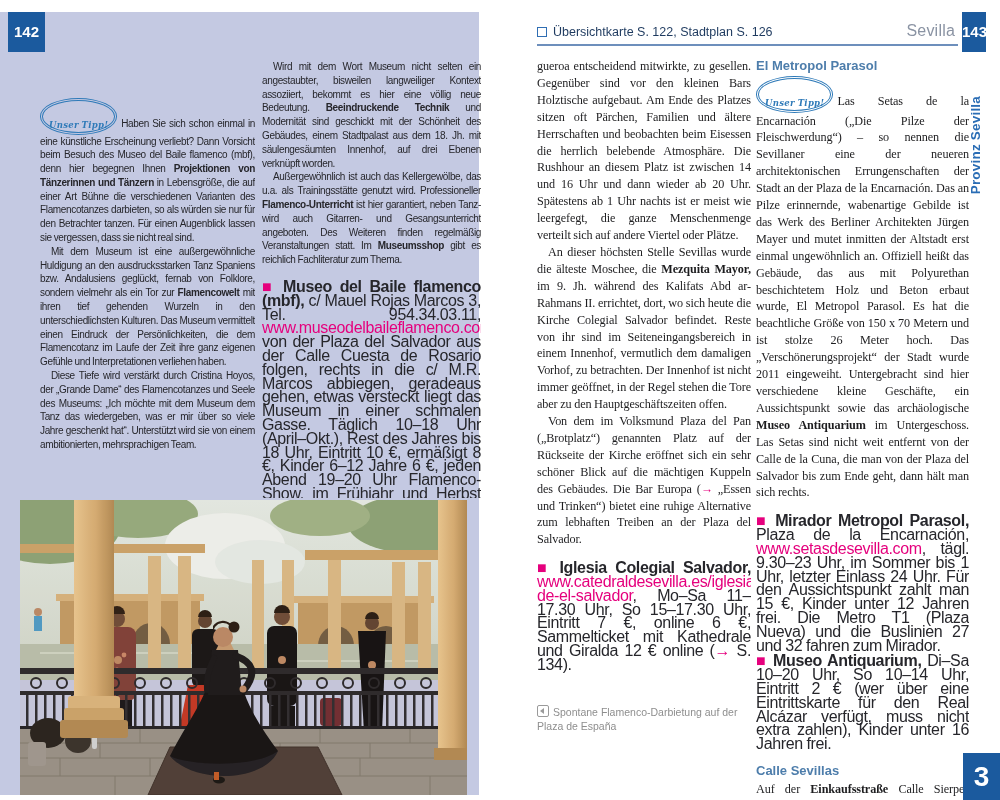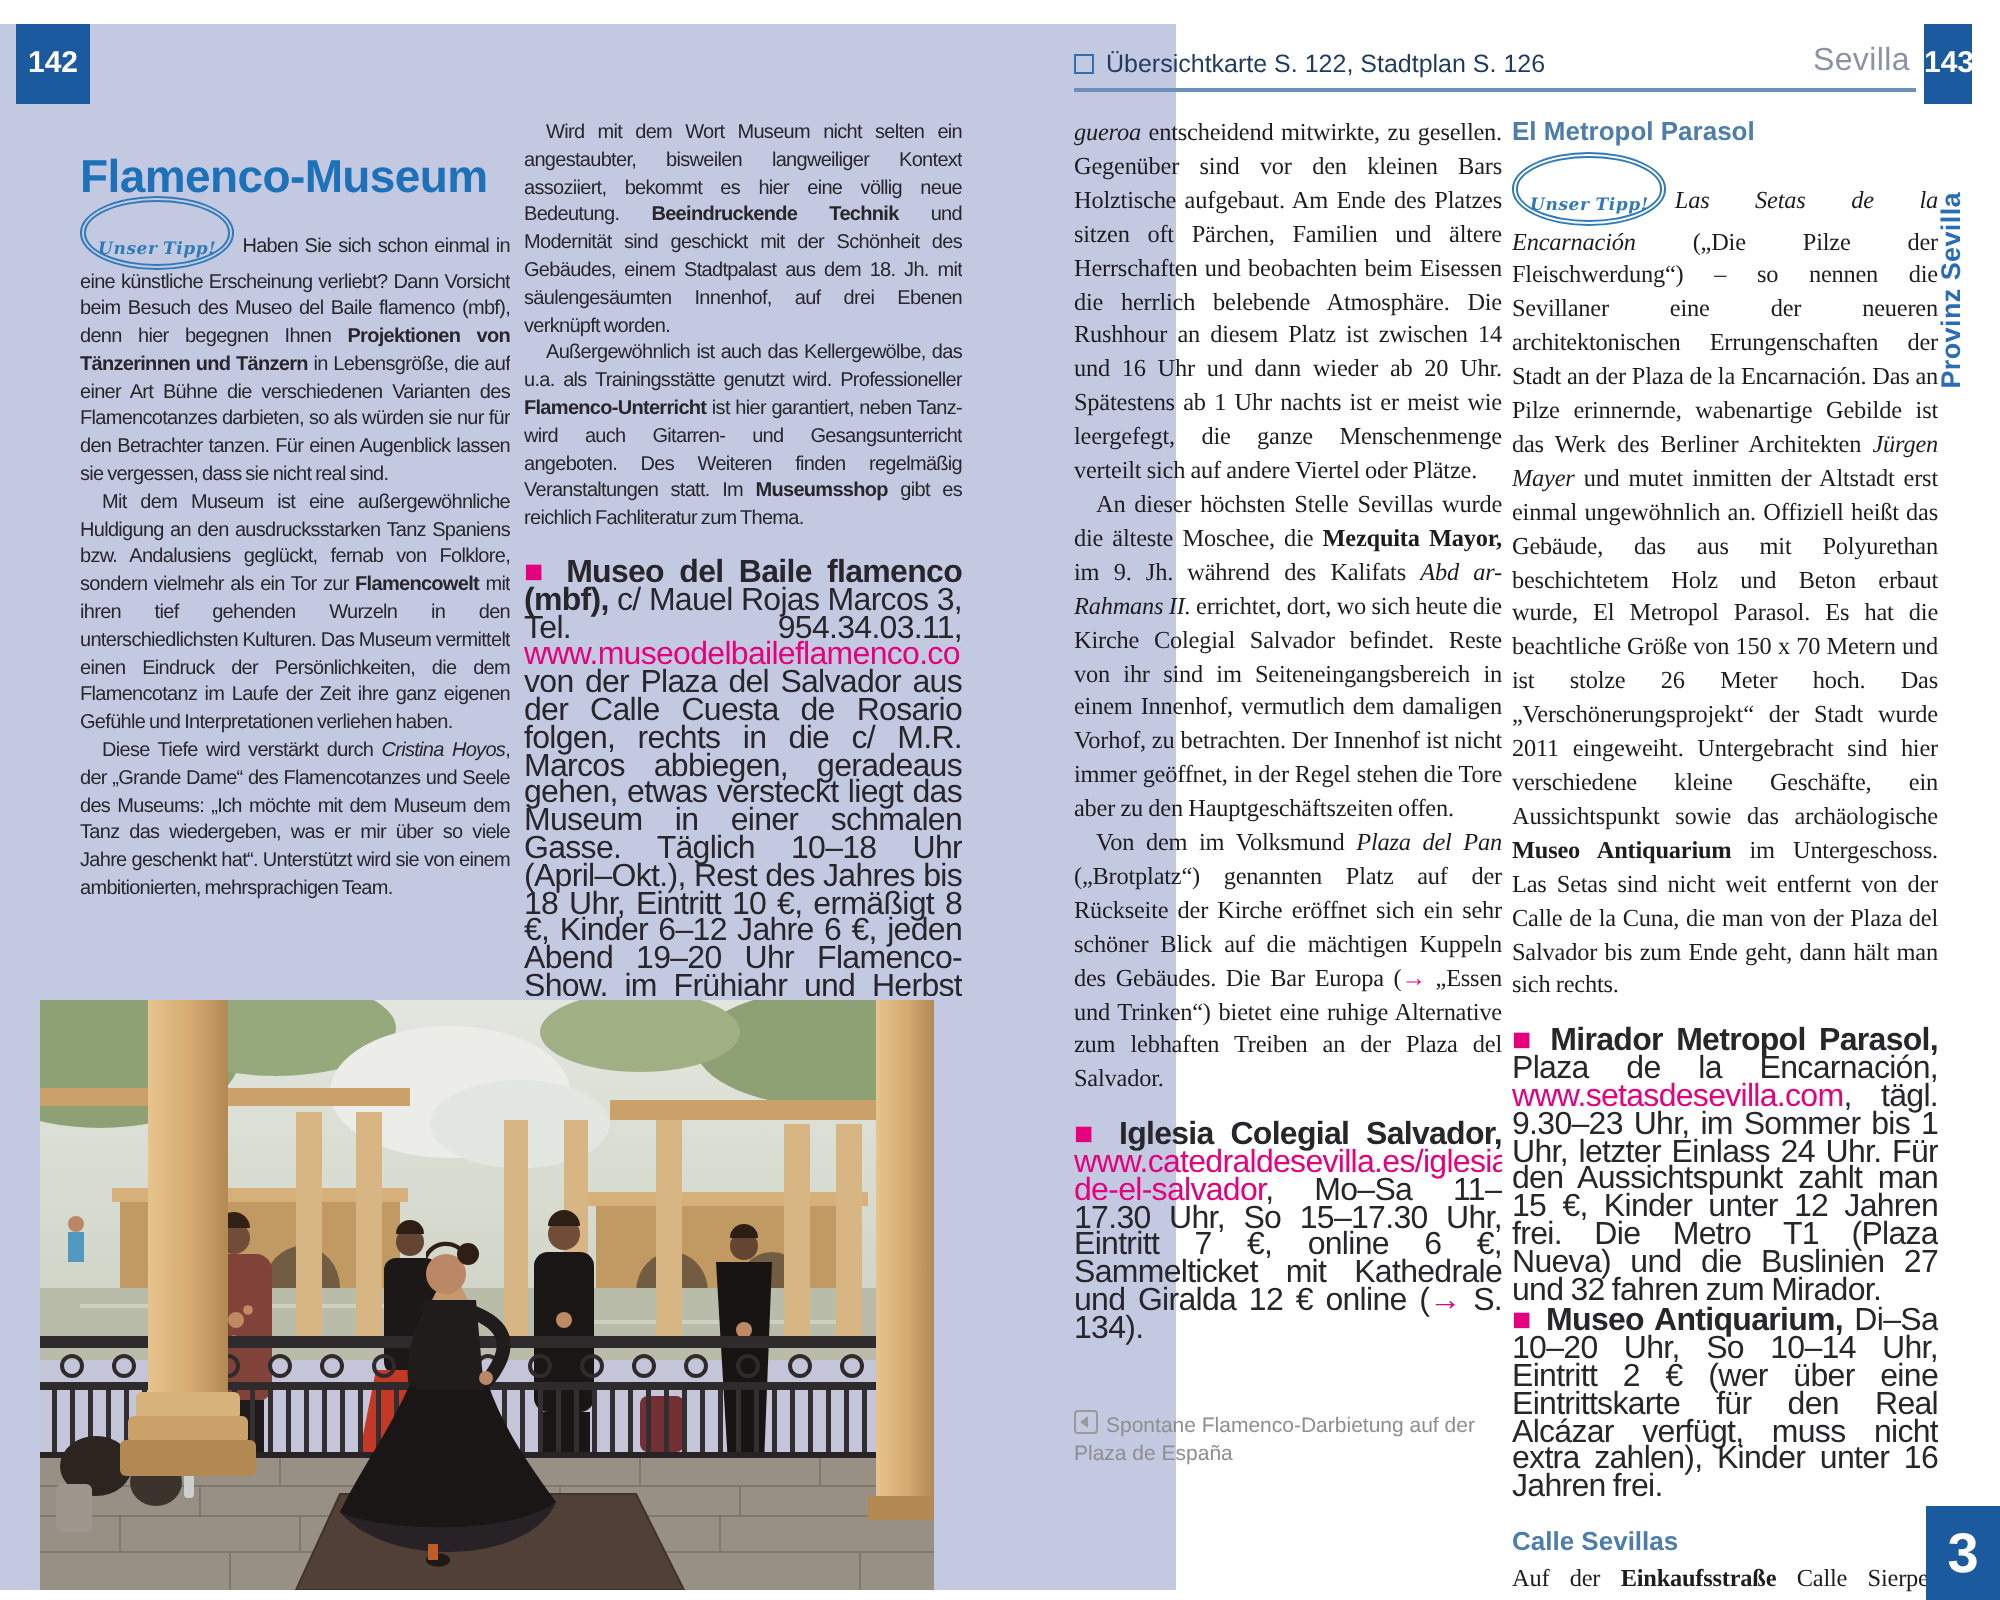--- a/index.html
+++ b/index.html
@@ -1,34 +1,34 @@
 <!DOCTYPE html>
 <html lang="de"><head>
 <meta charset="utf-8">
 <style>
   html,body{margin:0;padding:0;}
   body{width:1000px;height:800px;position:relative;background:#ffffff;overflow:hidden;
        font-family:"Liberation Sans",sans-serif;}
 
   
-  .left-page{position:absolute;left:0;top:12px;width:588px;height:783px;background:#c4c9e2;}
+  .left-page{position:absolute;left:0;top:12px;width:479px;height:783px;background:#c4c9e2;}
   .pn-box{position:absolute;background:#1b5a9e;color:#fff;font:700 15px/40px "Liberation Sans",sans-serif;
           text-align:center;}
   .pn-left{left:8px;top:0;width:37px;height:40px;}
   .l-title{position:absolute;left:40px;top:48px;font:700 23px "Liberation Sans",sans-serif;
            color:#1d71b8;letter-spacing:-0.3px;}
   .sansbody{font-size:10px;line-height:13.8px;letter-spacing:-0.35px;word-spacing:-0.5px;
             text-align:justify;color:#26262b;}
   .l-col1{position:absolute;left:40px;top:86px;width:215px;height:400px;overflow:hidden;}
   .l-col2{position:absolute;left:262px;top:48px;width:219px;height:438px;overflow:hidden;}
   p{margin:0;}
   .ind{text-indent:11px;}
   .gap{margin-top:13px;}
   .b{font-weight:700;}
-  .i{font-style:italic;}
+  .i{}
   .mag{color:#e5007d;}
 
   .tip-badge{display:inline-block;border:3px double #2f7ab8;border-radius:50%;
              color:#2f7ab8;font:700 italic 8.5px/1 "DejaVu Serif",serif;
              padding:20px 6px 2px;margin-right:4px;white-space:nowrap;vertical-align:-1px;
              letter-spacing:0.3px;background:transparent;}
 
   
   .photo{position:absolute;left:20px;top:488px;width:447px;height:295px;display:block;}
 
@@ -64,21 +64,20 @@
             border-right:4px solid #9a9a9a;}
 
   .ch3{position:absolute;left:963px;top:753px;width:37px;height:47px;background:#1b5a9e;
        color:#fff;font:700 28px/47px "Liberation Sans",sans-serif;text-align:center;z-index:5;}
 </style>
 </head>
 <body>
 
 <div class="left-page">
   <div class="pn-box pn-left">142</div>
-  <h1 class="l-title">Flamenco-Museum</h1>
 
   <div class="l-col1 sansbody">
     <p><span class="tip-badge">Unser Tipp!</span><span><span>Haben Sie sich schon einmal in eine künstliche Erscheinung verliebt? Dann Vorsicht beim Besuch des Museo del Baile flamenco (mbf), denn hier begegnen Ihnen </span><span class="b">Projektionen von Tänzerinnen und Tänzern</span><span> in Lebensgröße, die auf einer Art Bühne die verschiedenen Varianten des Flamencotanzes darbieten, so als würden sie nur für den Betrachter tanzen. Für einen Augenblick lassen sie vergessen, dass sie nicht real sind.</span></span></p>
     <p class="ind"><span>Mit dem Museum ist eine außergewöhnliche Huldigung an den ausdrucksstarken Tanz Spaniens bzw. Andalusiens geglückt, fernab von Folklore, sondern vielmehr als ein Tor zur </span><span class="b">Flamencowelt</span><span> mit ihren tief gehenden Wurzeln in den unterschiedlichsten Kulturen. Das Museum vermittelt einen Eindruck der Persönlichkeiten, die dem Flamencotanz im Laufe der Zeit ihre ganz eigenen Gefühle und Interpretationen verliehen haben.</span></p>
     <p class="ind"><span>Diese Tiefe wird verstärkt durch </span><span class="i">Cristina Hoyos</span><span>, der „Grande Dame“ des Flamencotanzes und Seele des Museums: „Ich möchte mit dem Museum dem Tanz das wiedergeben, was er mir über so viele Jahre geschenkt hat“. Unterstützt wird sie von einem ambitionierten, mehrsprachigen Team.</span></p>
   </div>
 
   <div class="l-col2 sansbody">
     <p class="ind"><span>Wird mit dem Wort Museum nicht selten ein angestaubter, bisweilen langweiliger Kontext assoziiert, bekommt es hier eine völlig neue Bedeutung. </span><span class="b">Beeindruckende Technik</span><span> und Modernität sind geschickt mit der Schönheit des Gebäudes, einem Stadtpalast aus dem 18. Jh. mit säulengesäumten Innenhof, auf drei Ebenen verknüpft worden.</span></p>
     <p class="ind"><span>Außergewöhnlich ist auch das Kellergewölbe, das u.a. als Trainingsstätte genutzt wird. Professioneller </span><span class="b">Flamenco-Unterricht</span><span> ist hier garantiert, neben Tanz- wird auch Gitarren- und Gesangsunterricht angeboten. Des Weiteren finden regelmäßig Veranstaltungen statt. Im </span><span class="b">Museumsshop</span><span> gibt es reichlich Fachliteratur zum Thema.</span></p>

